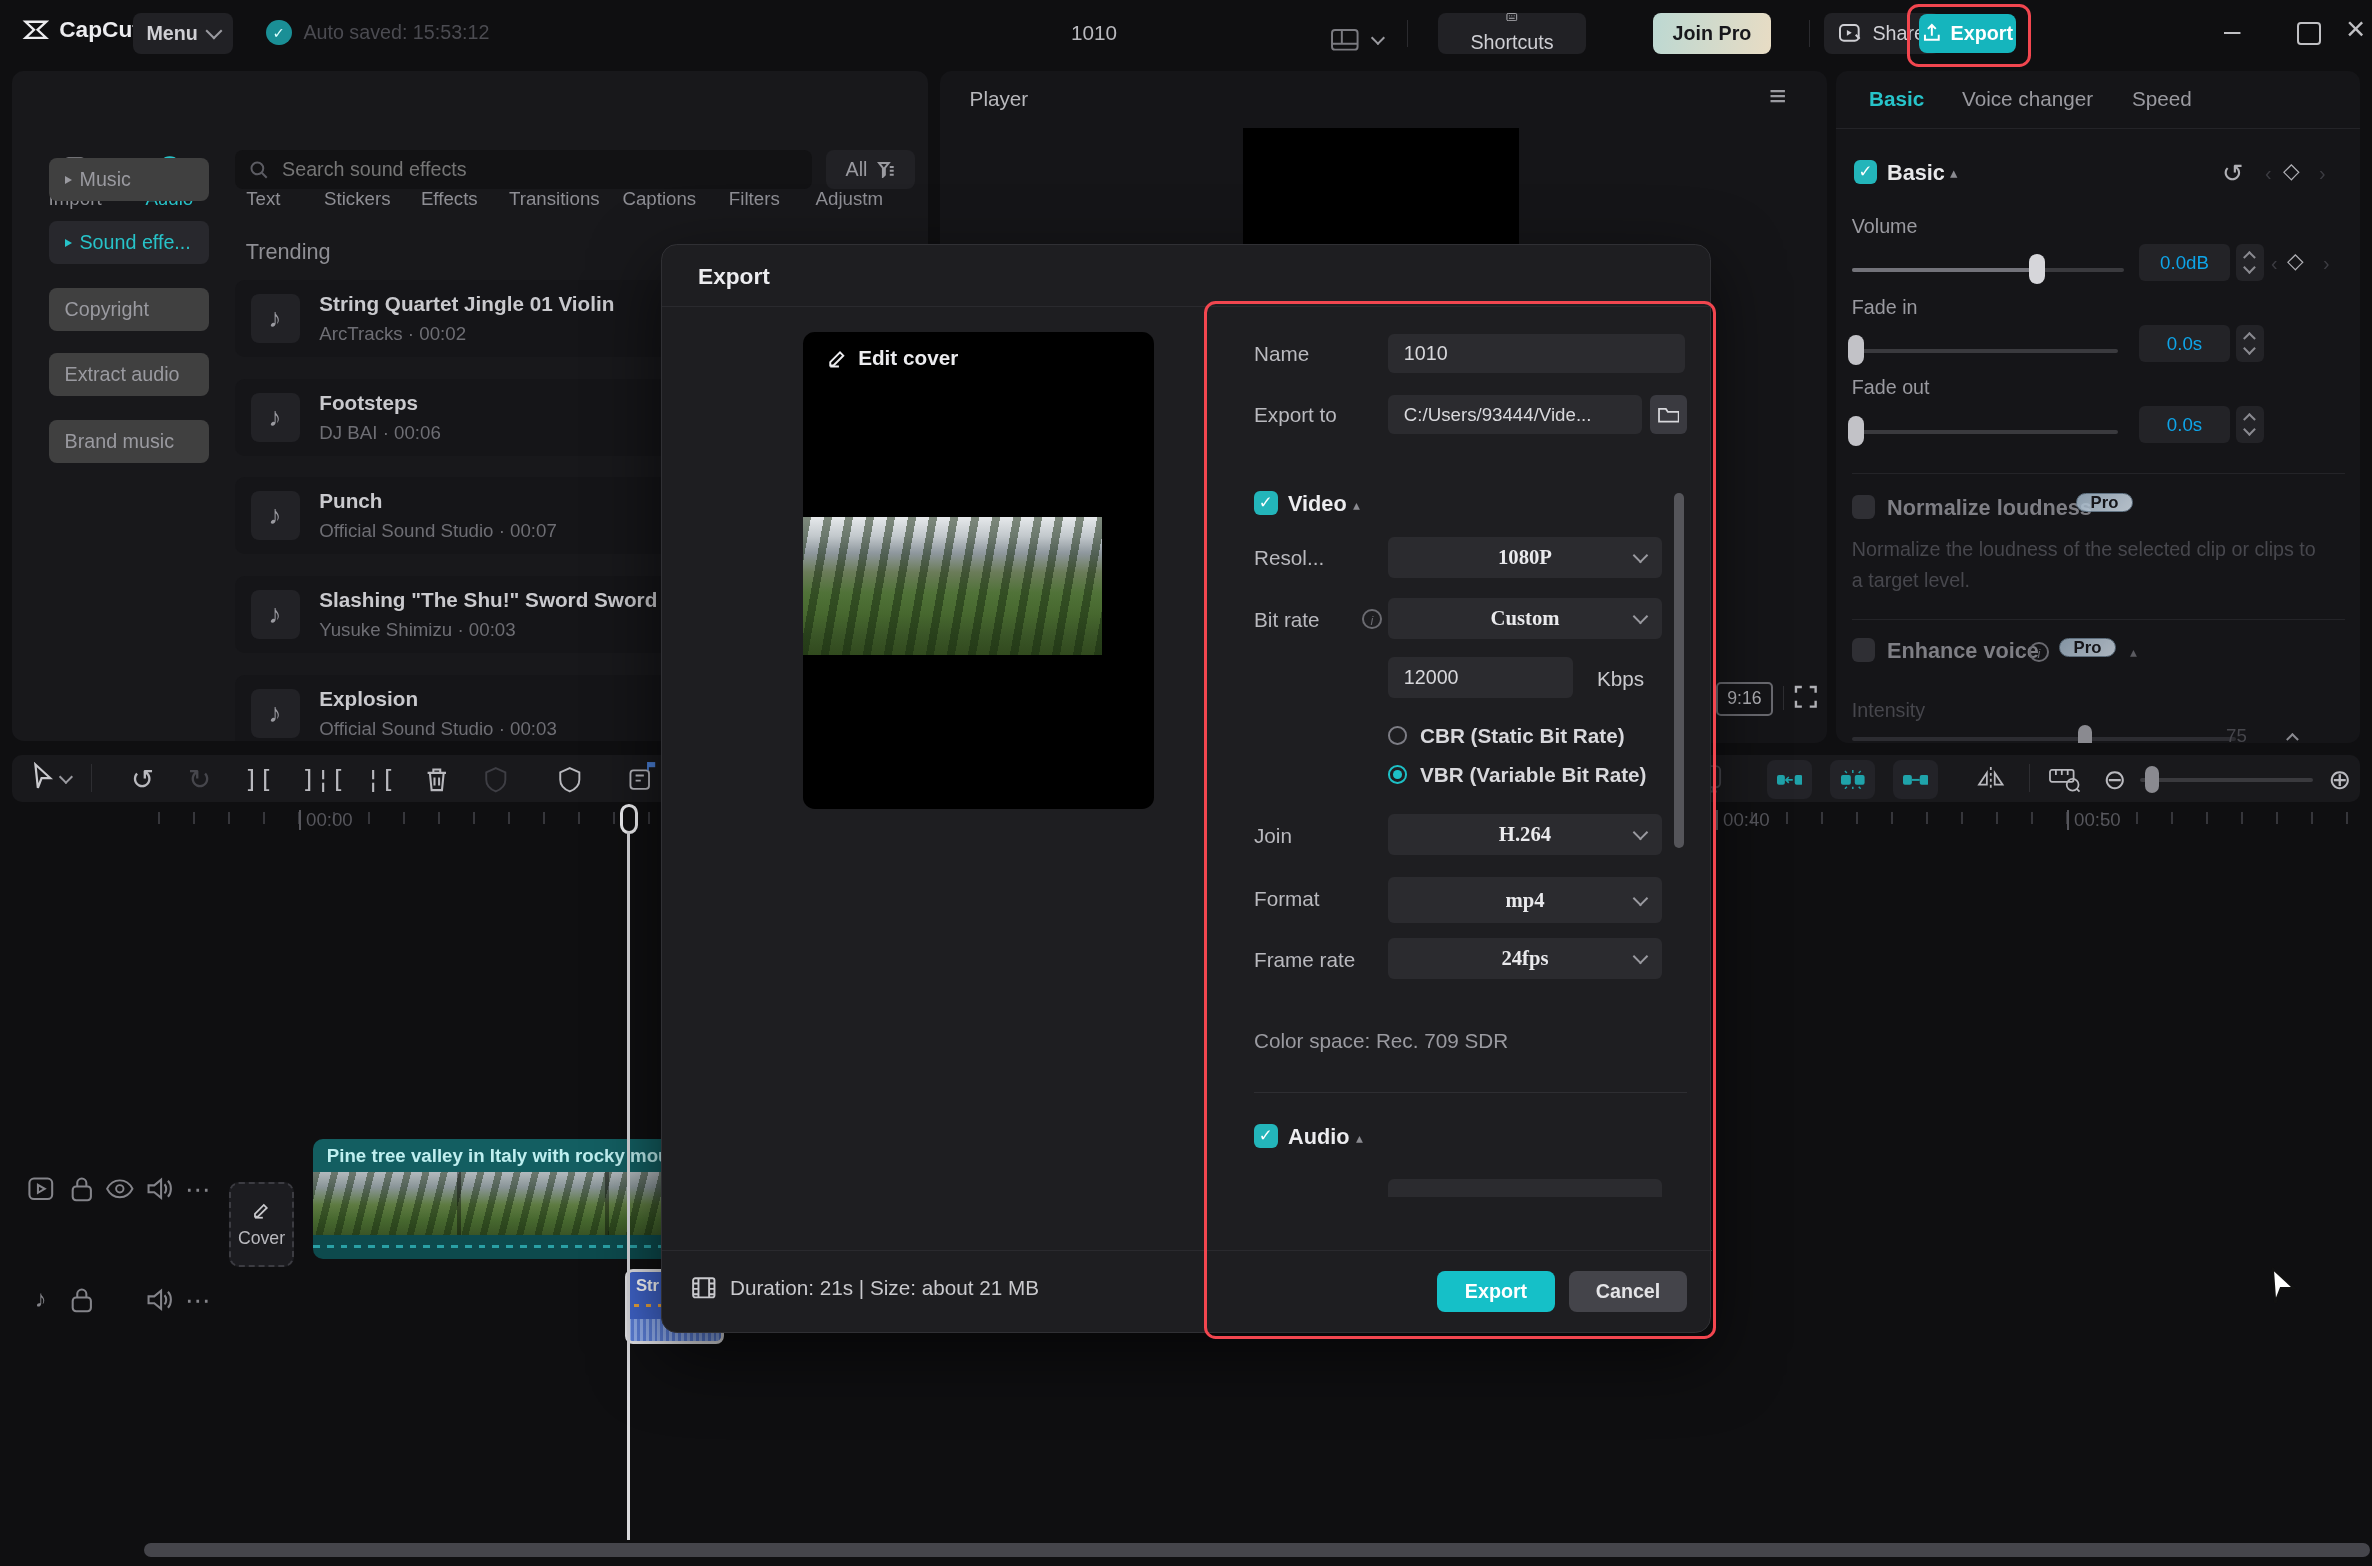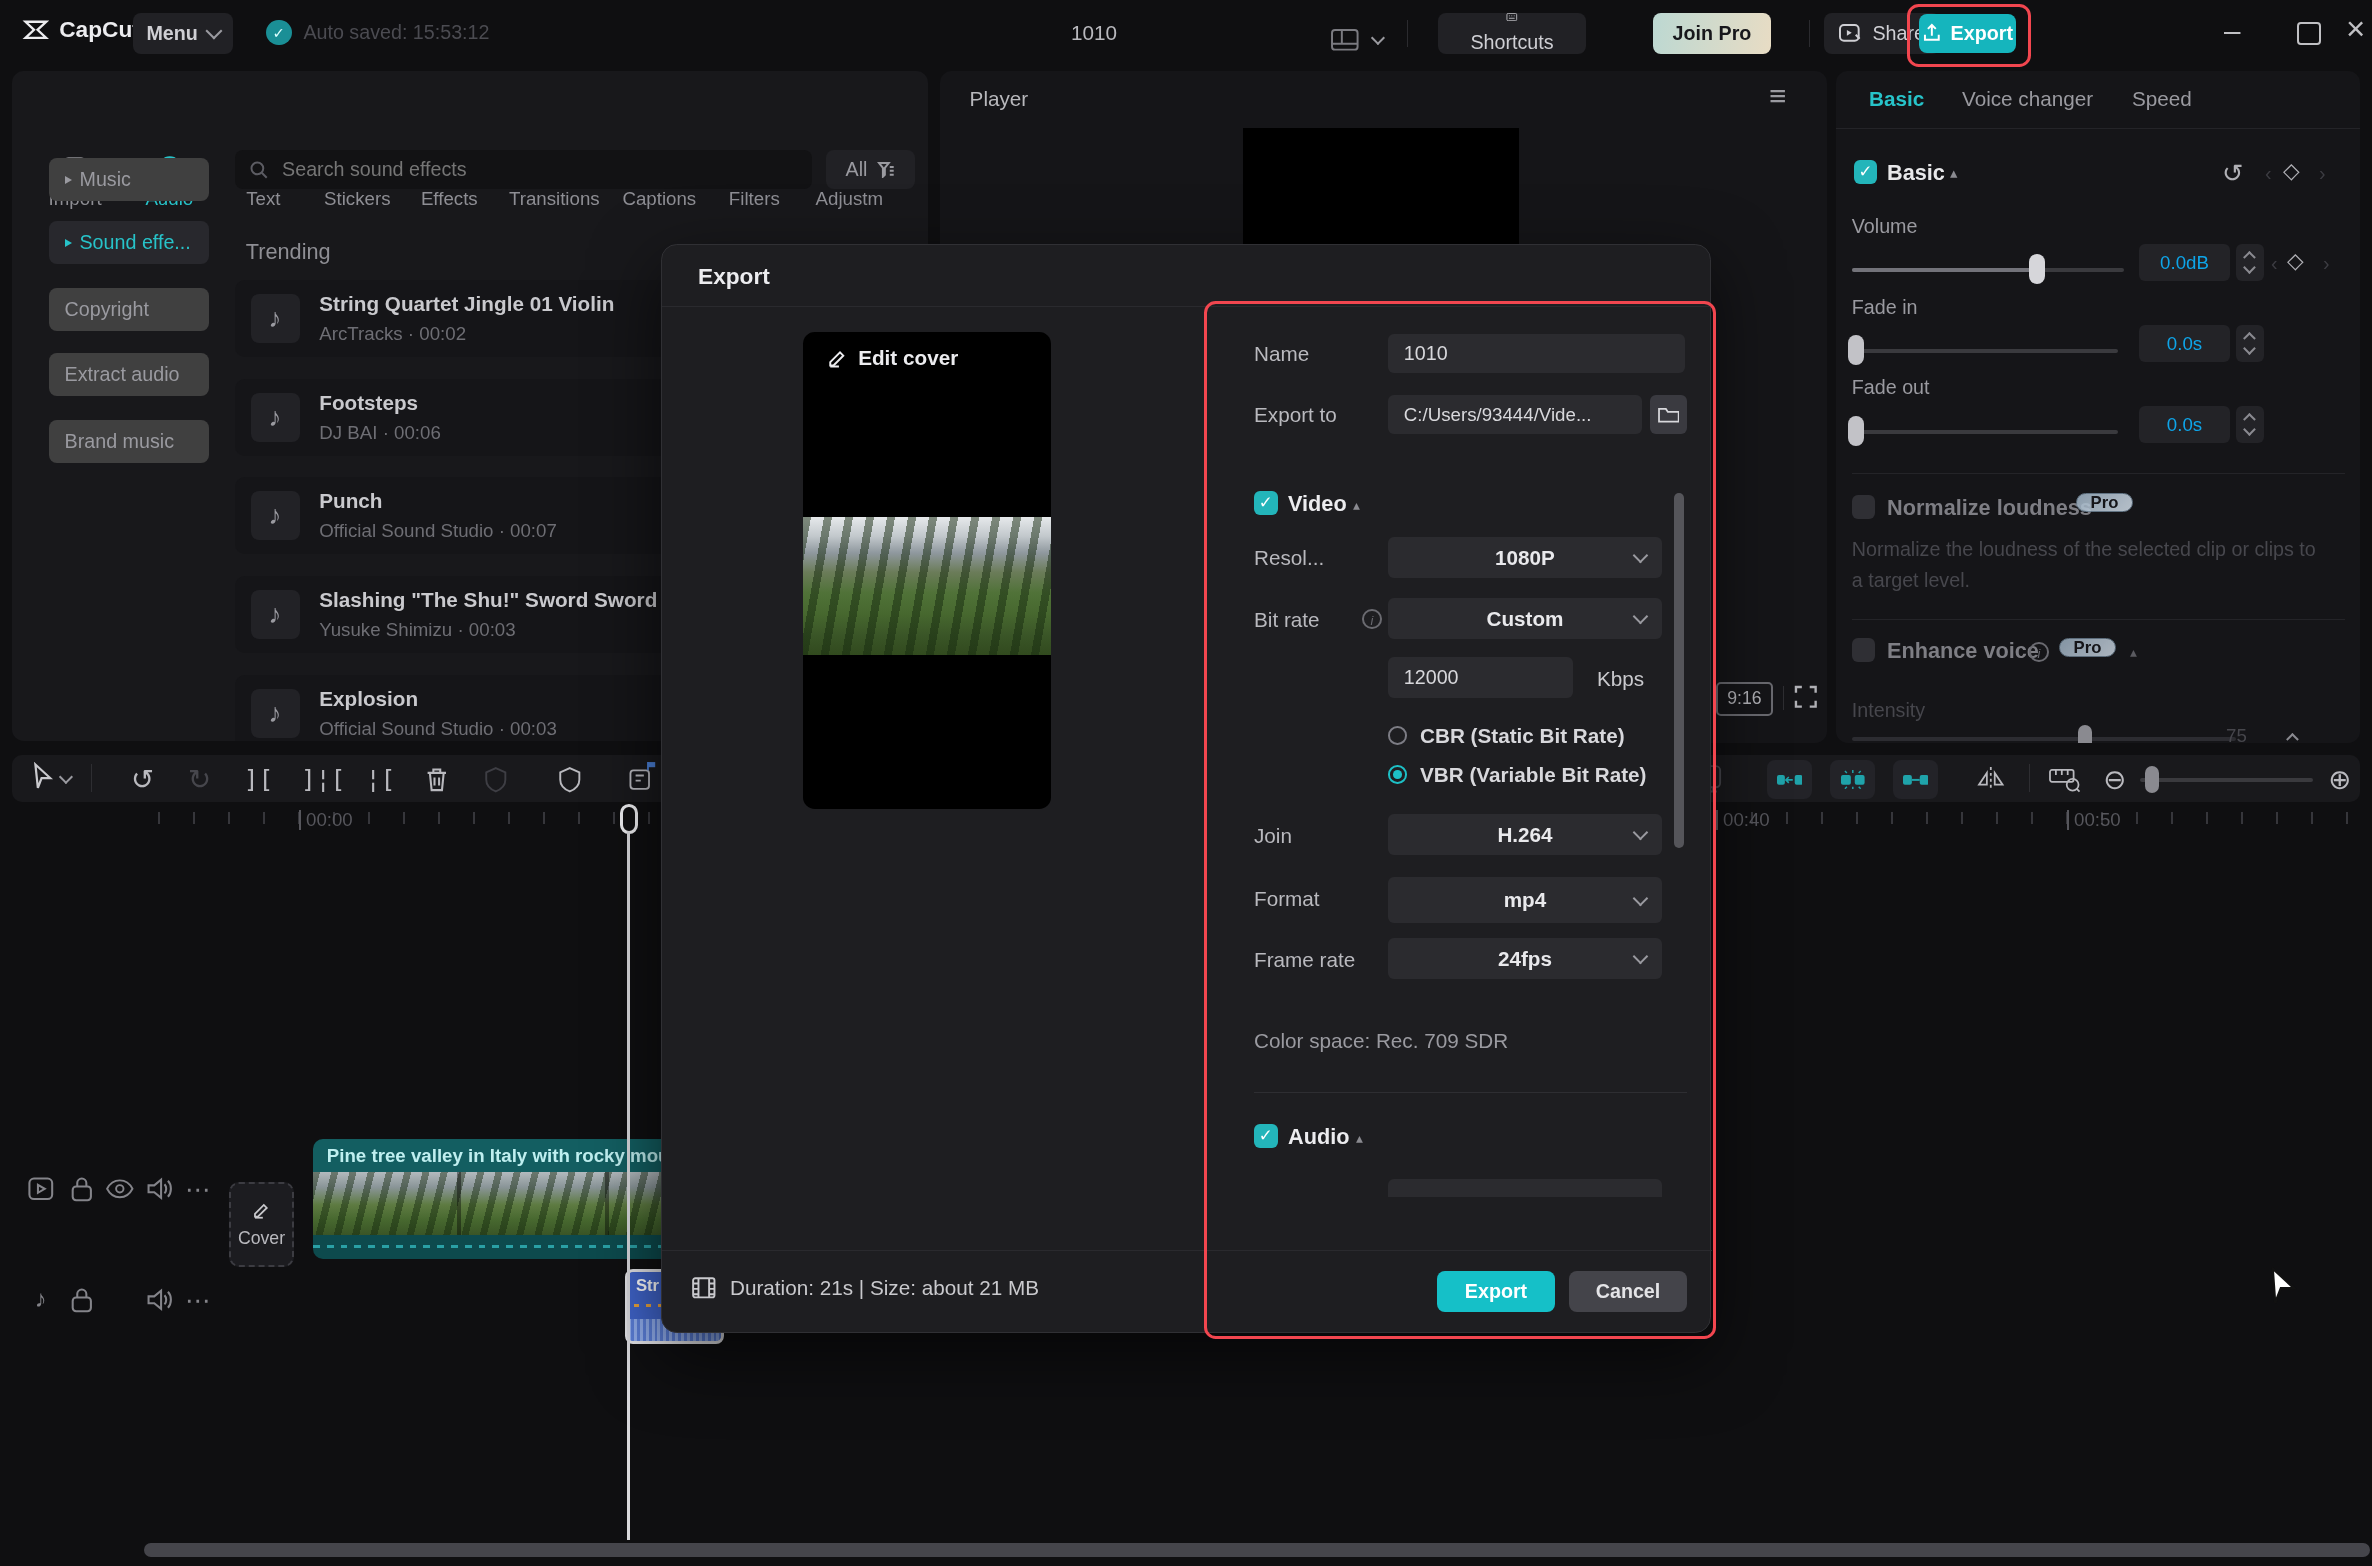--- a/index.html
+++ b/index.html
@@ -31,21 +31,21 @@
   .sbitem.active{background:#28282d;color:#27c3c9;}
   .sbitem.active .tri{border-left-color:#27c3c9;}
   .srow{height:77px;background:#151518;border-radius:9.9px;margin-bottom:21.7px;display:flex;align-items:center;
         padding:0 15.8px;box-sizing:border-box;}
   .sicon{width:49px;height:49px;border-radius:7.9px;background:#222226;color:#9a9aa0;display:flex;
          align-items:center;justify-content:center;font-size:26.6px;margin-right:19.7px;flex:0 0 auto;}
   .stitle{font-size:20.7px;font-weight:bold;color:#c9c9cd;white-space:nowrap;}
   .smeta{font-size:18.7px;color:#6e6e74;margin-top:6.9px;white-space:nowrap;}
   
   .dd{position:absolute;background:#2b2b2f;border-radius:5.9px;display:flex;align-items:center;
-      justify-content:center;color:#e9e9ec;font-weight:bold;font-size:20.7px;}
+      justify-content:center;color:#e9e9ec;font-weight:bold;font-size:20.7px;font-family:Liberation Serif, serif;}
   .dd .chev{position:absolute;right:15.8px;width:8.9px;height:8.9px;}
   .field{position:absolute;background:#2b2b2f;border:none;border-radius:5.9px;color:#d8d8dc;
          font-size:19.7px;padding:0 15.8px;box-sizing:border-box;font-family:inherit;outline:none;}
   .dlabel{position:absolute;color:#b9b9be;font-size:20.7px;}
   .cb{position:absolute;width:23.6px;height:23.6px;border-radius:5.9px;background:#23b5ba;color:#fff;
       display:flex;align-items:center;justify-content:center;font-size:16.7px;font-weight:bold;}
   .cb.off{background:#2f2f34;color:transparent;}
   .radio{position:absolute;width:18.7px;height:18.7px;border-radius:50%;border:2.5px solid #7c7c84;box-sizing:border-box;}
   .radio.sel{border-color:#1dc0c6;}
   .radio.sel::after{content:"";position:absolute;inset:3px;background:#1dc0c6;border-radius:50%;}
@@ -512,21 +512,21 @@
 <div class="abs" style="left:620px;top:804px;width:17.7px;height:29.6px;border:3px solid #ececef;border-radius:8.9px;box-sizing:border-box;z-index:3;"></div>
 <div class="abs" style="left:627px;top:831px;width:3px;height:709px;background:#d8d8dc;z-index:3;"></div>
 
 <div class="abs" style="left:144px;top:1543px;width:2226px;height:13.8px;border-radius:6.9px;background:#45454b;"></div>
 
 <div class="abs" style="left:661px;top:244px;width:1050px;height:1089px;background:#1e1e21;border:1px solid #303034;border-radius:15.8px;
             box-shadow:0 23.6px 69px rgba(0,0,0,.6);z-index:10;box-sizing:border-box;">
   <div class="abs bold" style="left:36px;top:17.7px;font-size:22.7px;color:#ececef;">Export</div>
   <div class="abs" style="left:0;top:61px;width:1050px;height:1px;background:#2a2a2e;"></div>
 
-  <div class="abs" style="left:141px;top:87px;width:248px;height:477px;background:#000;border-radius:11.8px;overflow:hidden;">
+  <div class="abs" style="left:141px;top:87px;width:351px;height:477px;background:#000;border-radius:11.8px;overflow:hidden;">
     <div class="flex" style="position:absolute;left:23.6px;top:13.8px;gap:9.9px;">
       <svg width="21.7" height="21.7" viewBox="0 0 20 20" fill="none" stroke="#ececef" stroke-width="1.8">
           <path d="M3 14l9-9 3 3-9 9H3Z"></path>
           <path d="M3 18h8"></path>
         </svg>
       <span style="font-size:20.7px;font-weight:bold;color:#ececef;">Edit cover</span>
     </div>
     <div style="position:absolute;left:0;top:185px;width:299px;height:138px;
          background:
            repeating-linear-gradient(100deg, rgba(22,42,15,.5) 0 7.9px, rgba(0,0,0,0) 7.9px 20.7px),

